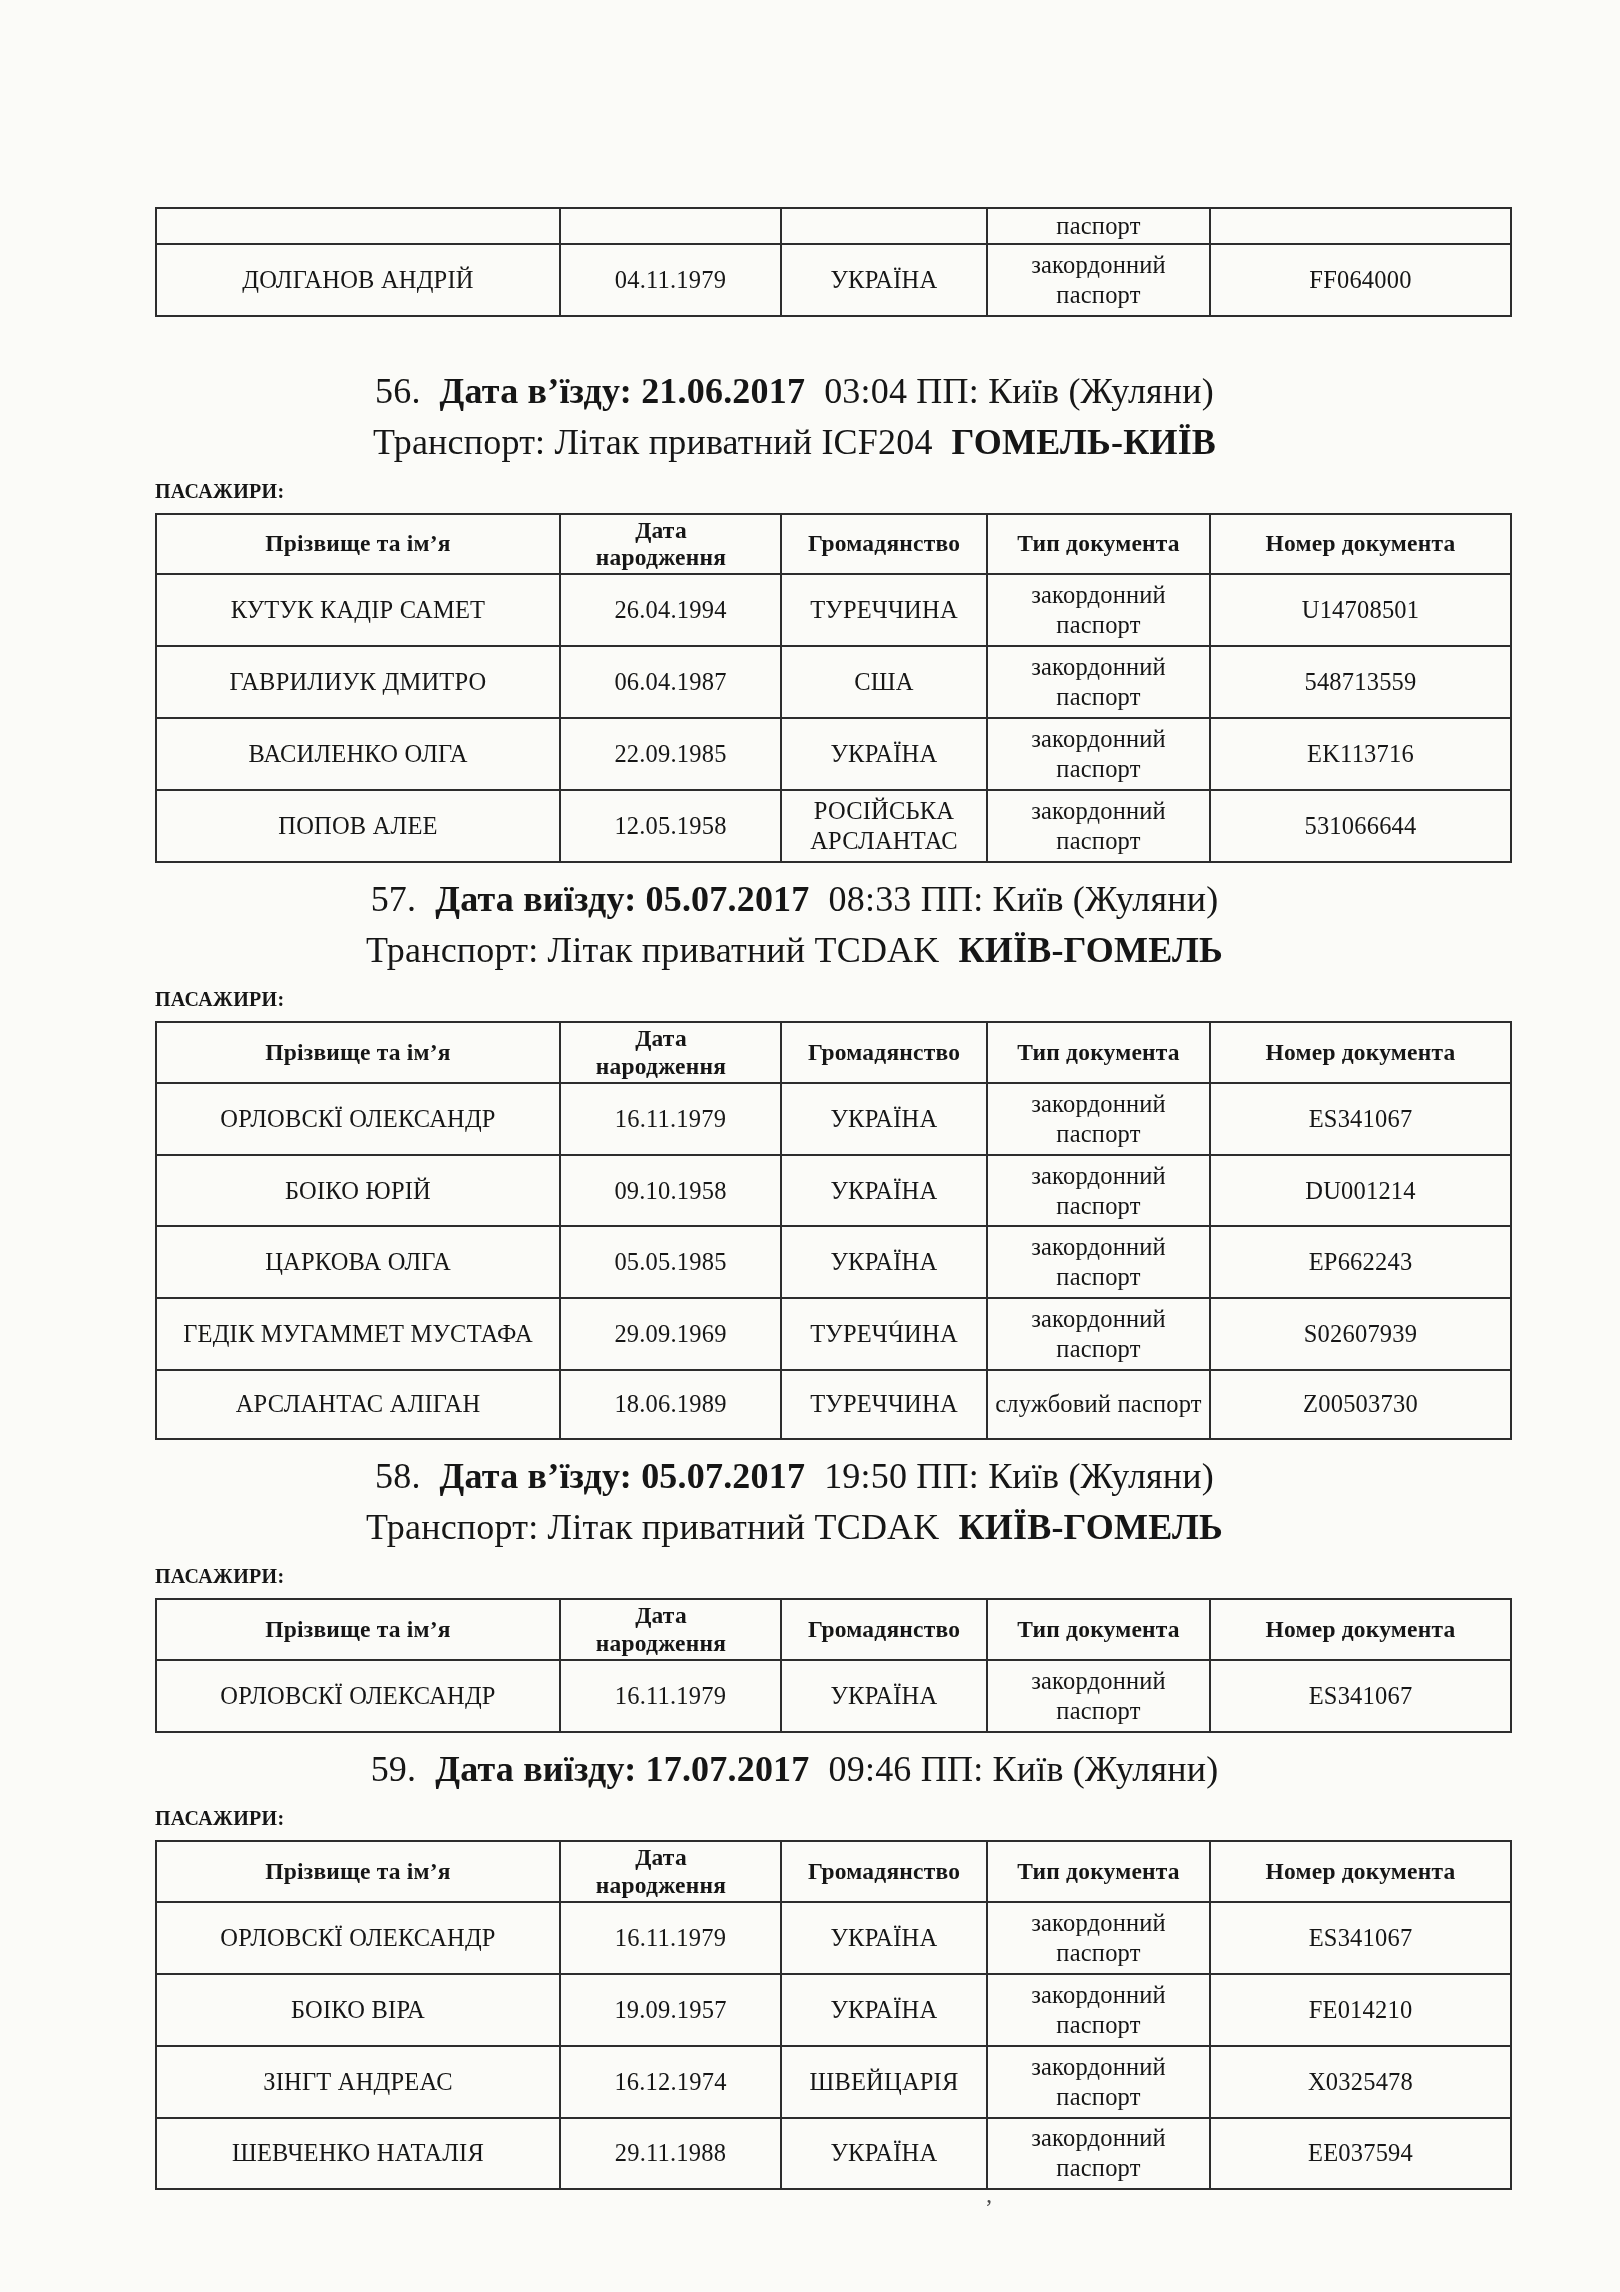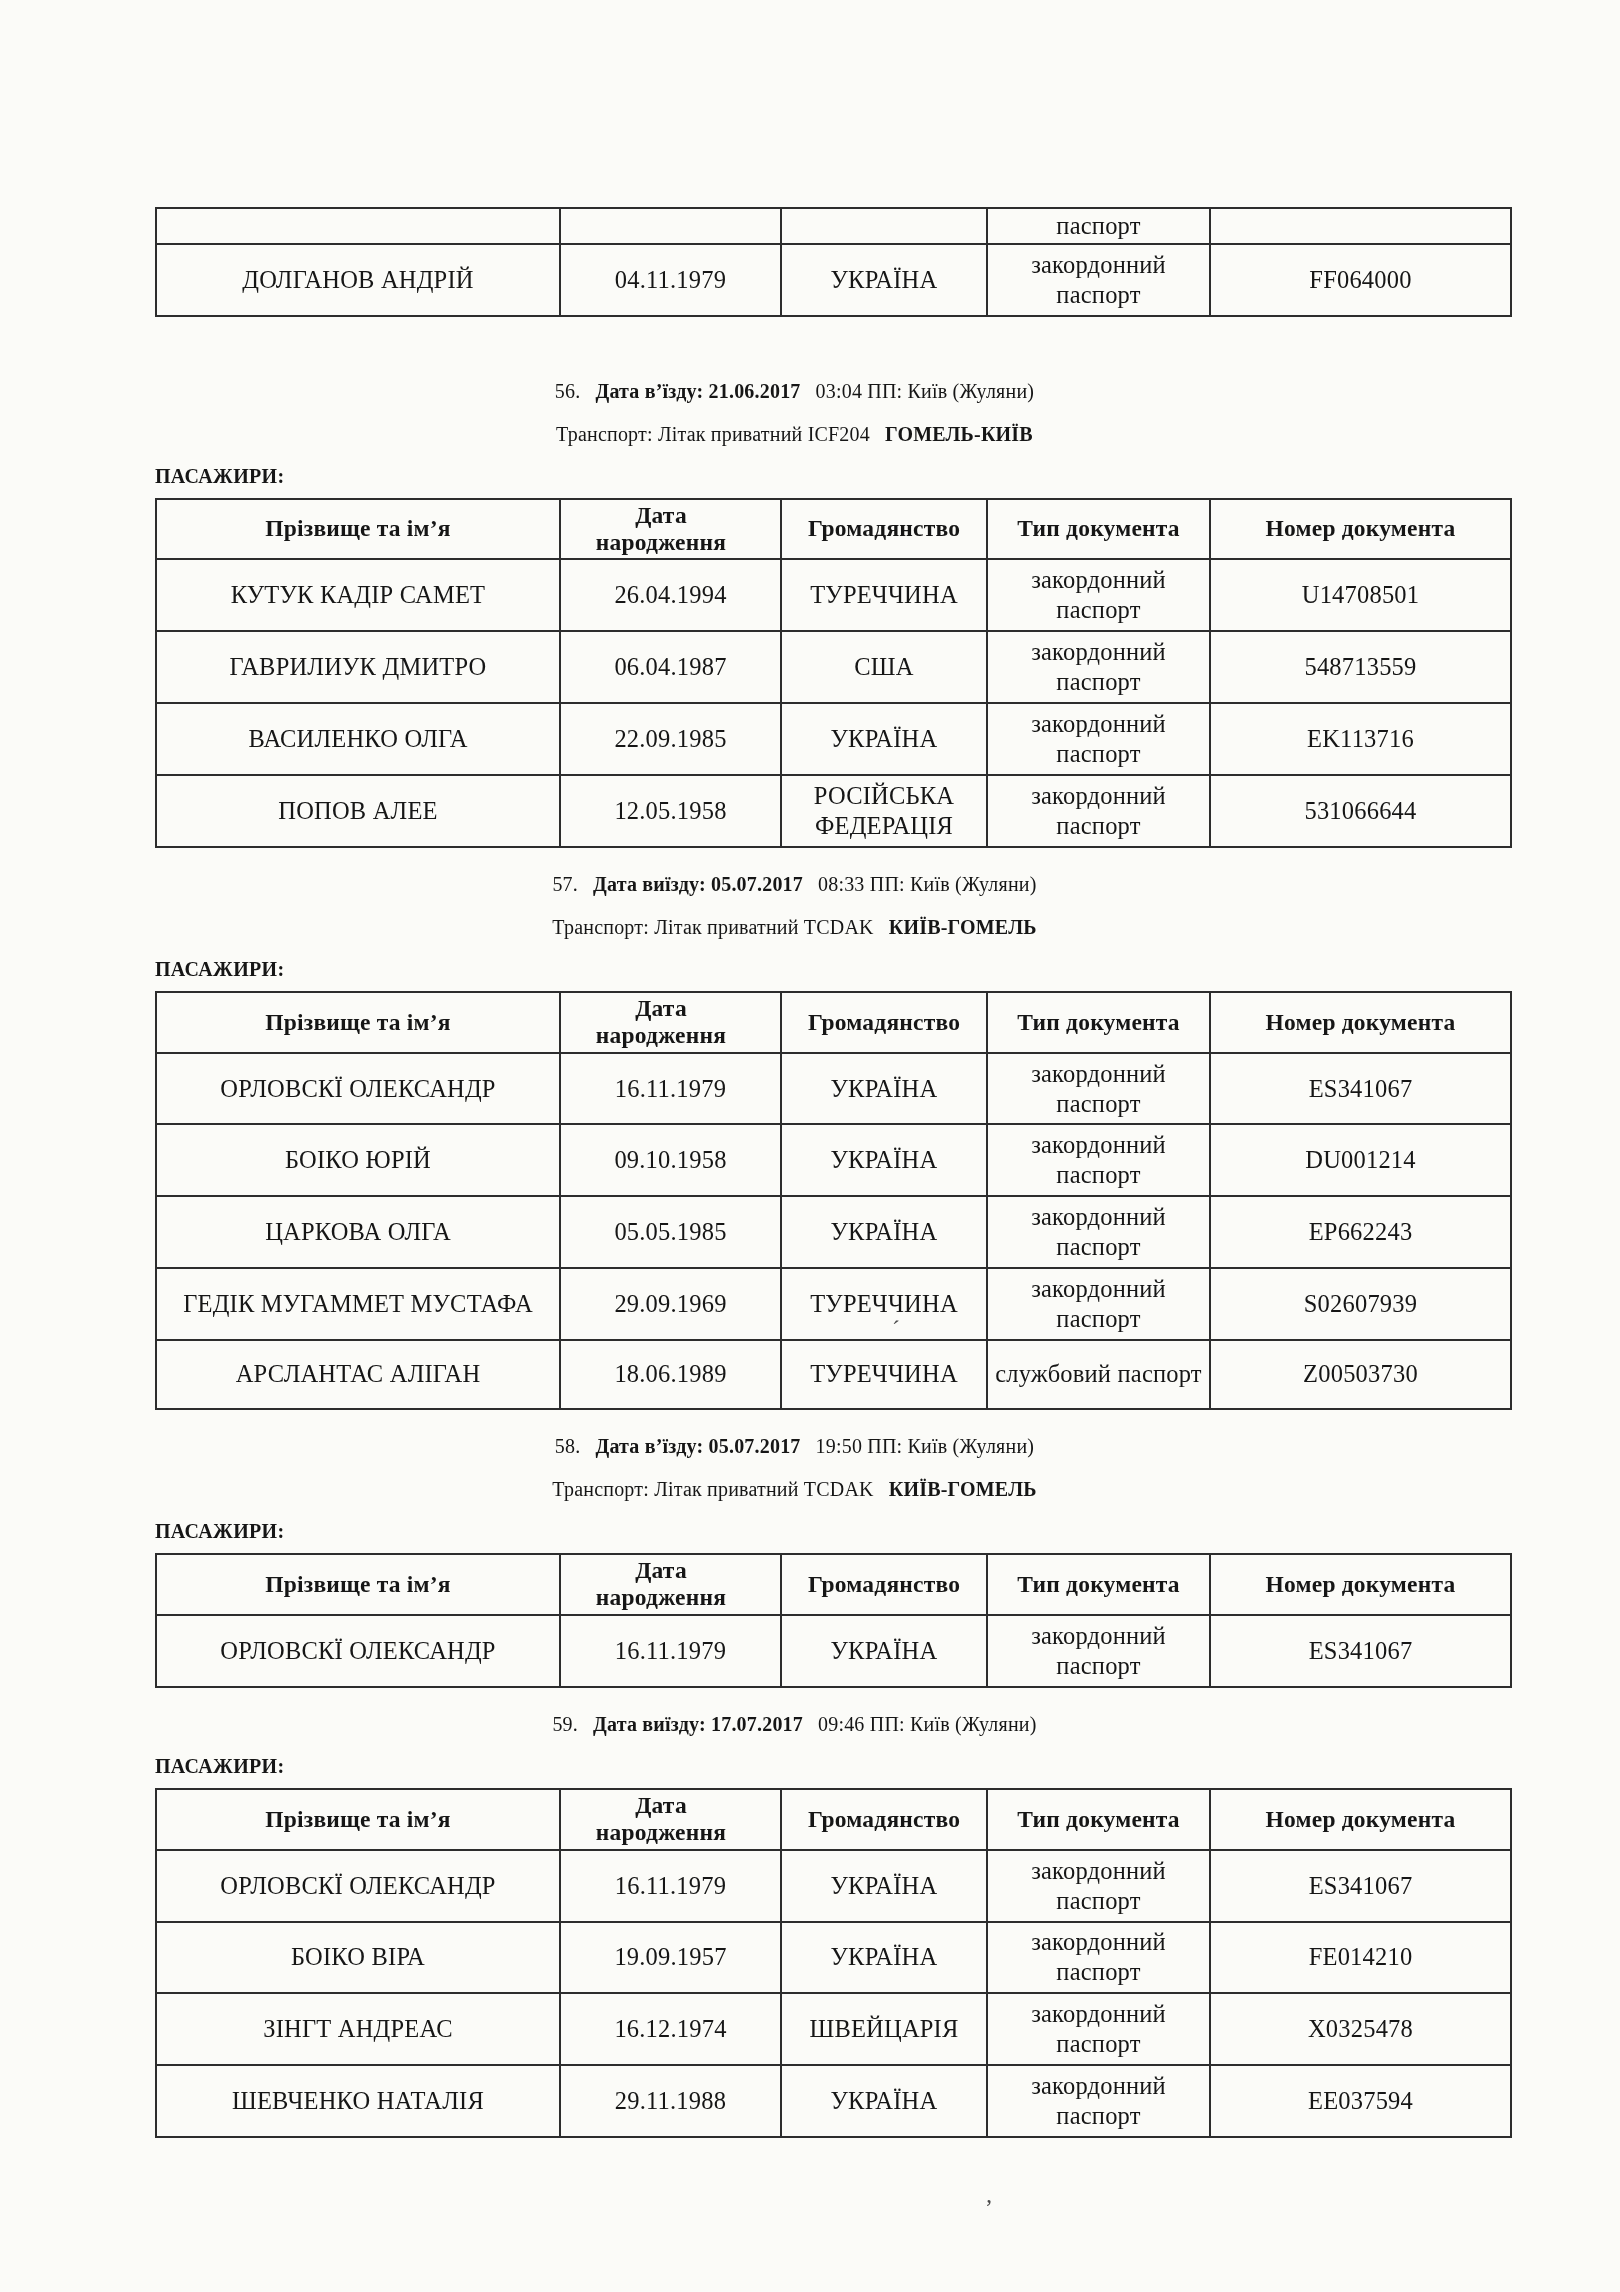--- a/index.html
+++ b/index.html
@@ -11,24 +11,24 @@
     position:relative;
     overflow:hidden;
   }
   .content {
     margin-left:155px;
     width:1355px;
     padding-top:207px;
   }
   
   .hline {
-    margin:4px;
+    margin:12px;
     padding-right:76px;
     text-align:center;
-    font-size:20px;
+    font-size:36px;
     line-height:39px;
     letter-spacing:0.2px;
   }
   .hline .b { font-weight:bold; }
   .hline span + span { margin-left:9.8px; }
   .passengers {
     margin:4.9px 0 3.9px 0;
     font-size:20px;
     line-height:35px;
     font-weight:bold;
@@ -161,21 +161,21 @@
     <td>ВАСИЛЕНКО ОЛГА</td>
     <td>22.09.1985</td>
     <td>УКРАЇНА</td>
     <td>закордонний паспорт</td>
     <td>EK113716</td>
   </tr>
 
   <tr class="data">
     <td>ПОПОВ АЛЕЕ</td>
     <td>12.05.1958</td>
-    <td>РОСІЙСЬКА ФЕДЕРАЦІЯ</td>
+    <td>РОСІЙСЬКА АРСЛАНТАС</td>
     <td>закордонний паспорт</td>
     <td>531066644</td>
   </tr>
 </tbody>
     </table>
   </section>
 
   <section class="section">
     <p class="hline">
       <span>57.</span>

